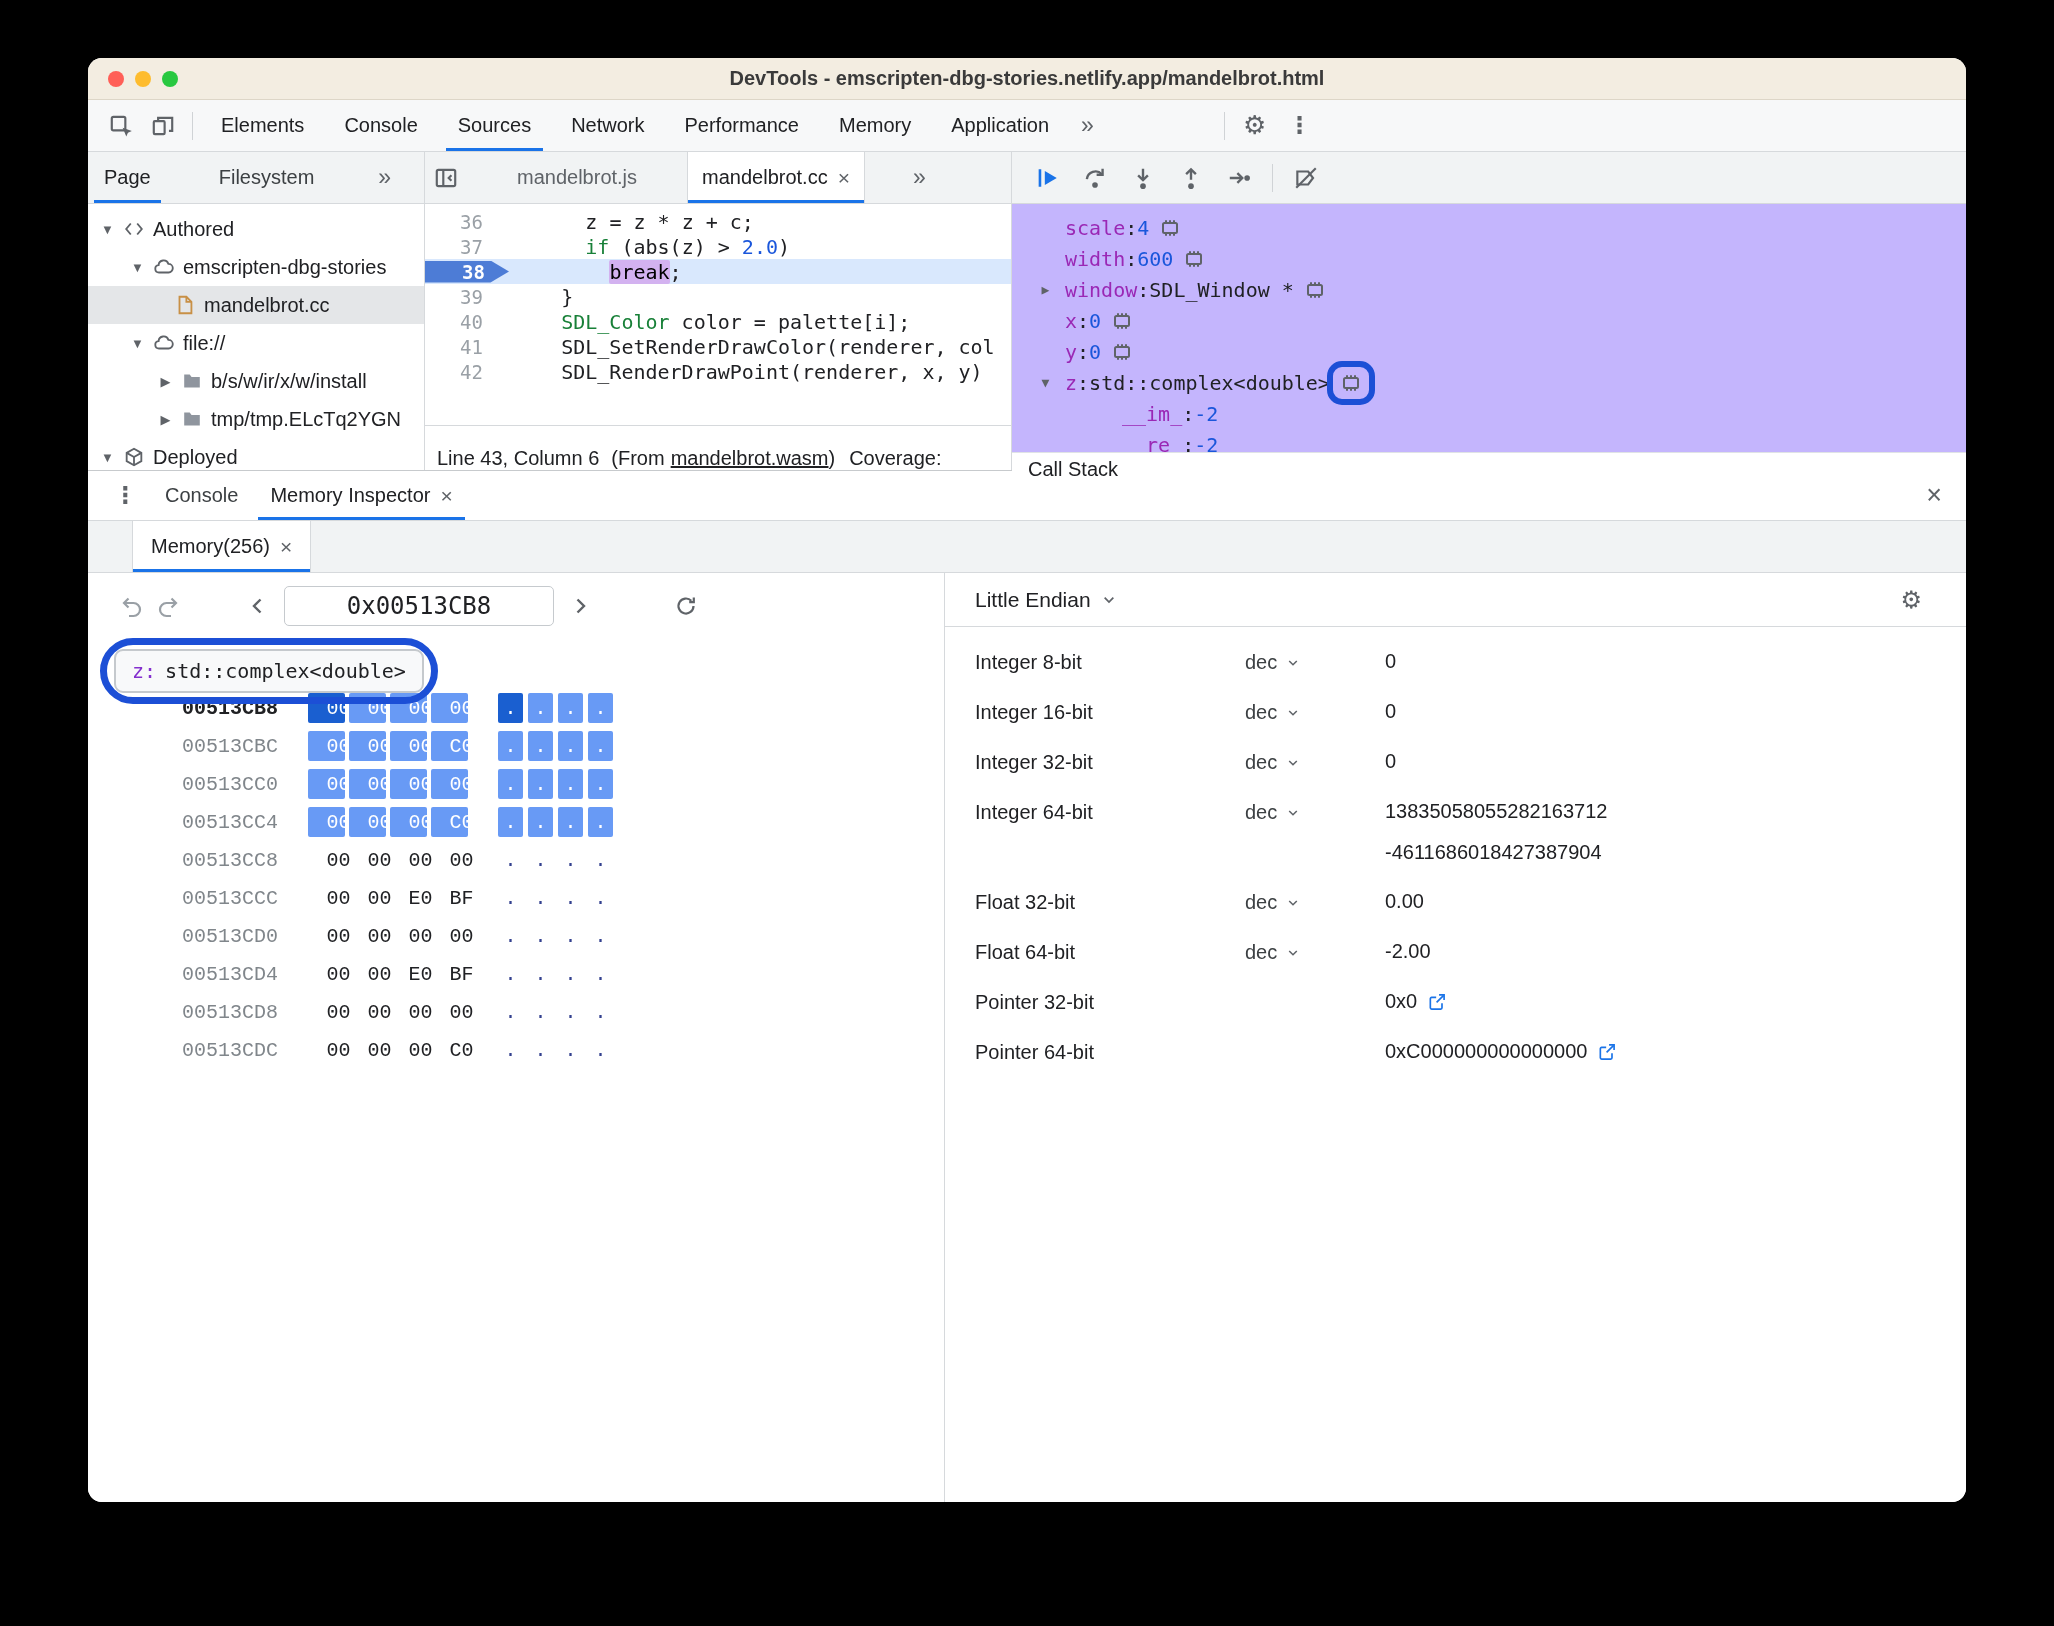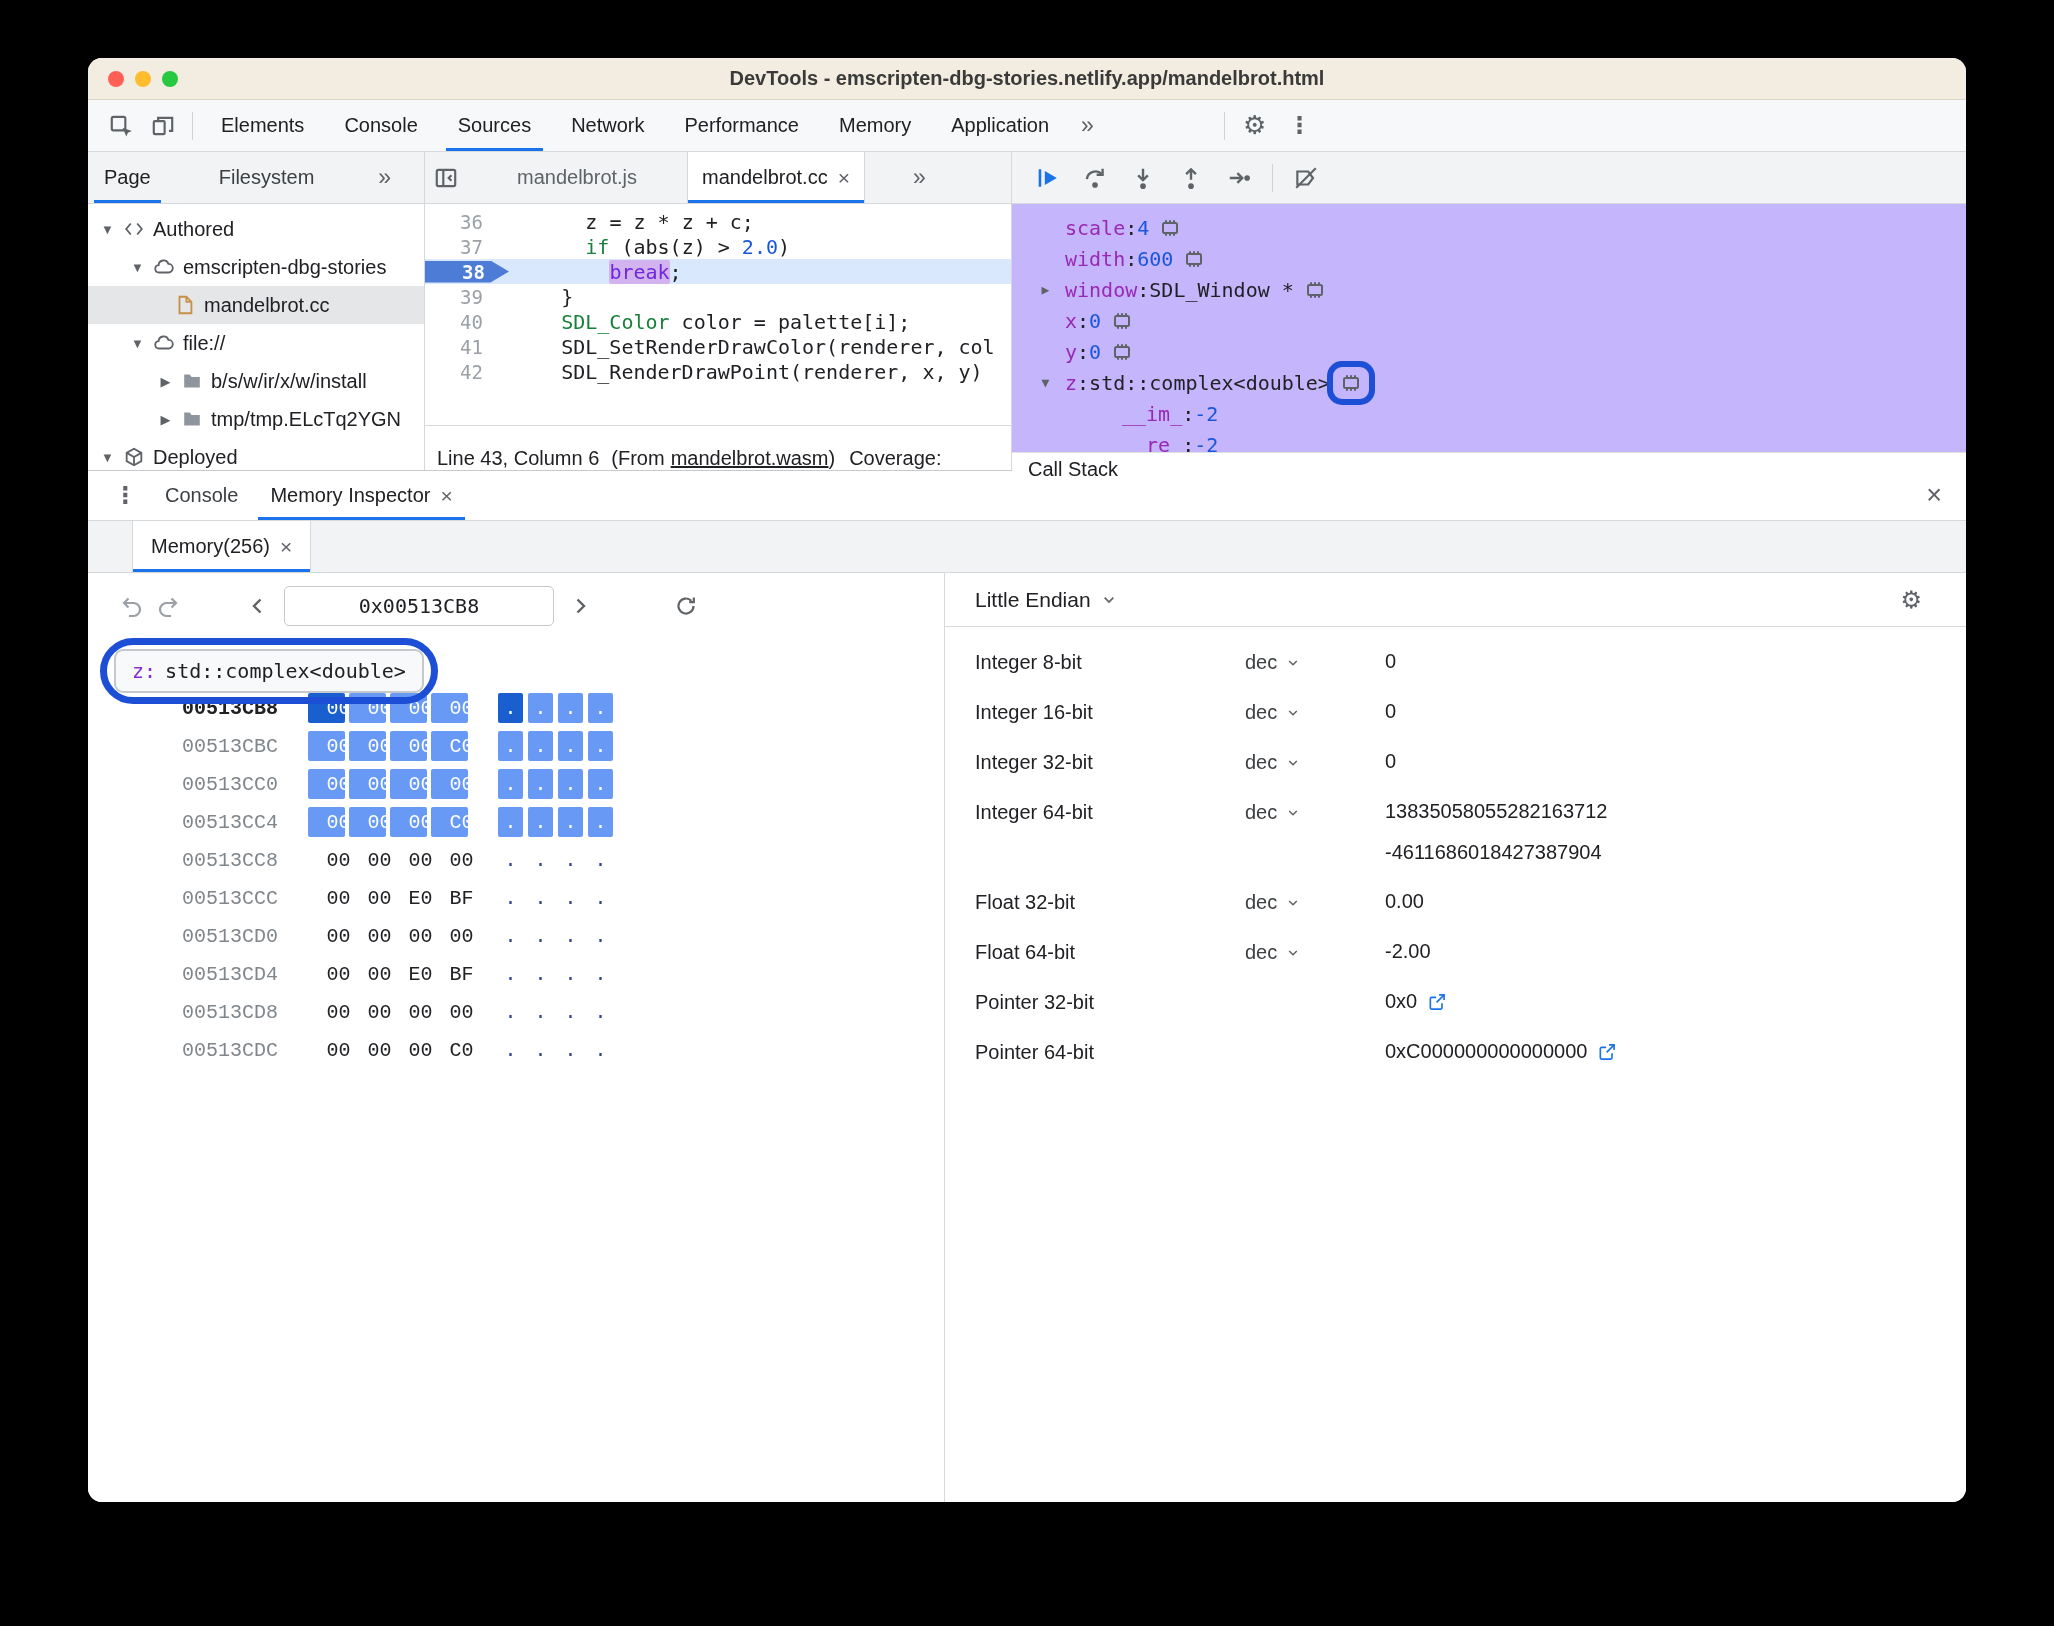--- a/index.html
+++ b/index.html
@@ -53,21 +53,21 @@
 
   .code-area { flex:1; overflow:hidden; font-family:"DejaVu Sans Mono","Liberation Mono",monospace; font-size:20px; padding-top:5px; }
   .code-row { display:flex; height:25px; align-items:center; }
   .code-row.paused { background:#d9e8fd; }
   .gutter { width:72px; flex-shrink:0; text-align:right; padding-right:14px; color:#9aa0a6; font-size:19px; }
   .code-row.paused .gutter { width:84px; margin-right:-12px; padding-right:24px; background:#4d7cd6; color:#fff; font-weight:bold;
       clip-path:polygon(0 0,78% 0,100% 50%,78% 100%,0 100%); }
   .line-text { white-space:pre; color:#202124; }
   .tok-kw,.tok-type { color:#188038; }
   .tok-num { color:#1a56db; }
-  .tok-paused { background:#d3b2f0; color:#6d28d9; border-radius:2px; }
+  .tok-paused { background:#d3b2f0; color:#000000; border-radius:2px; }
 
   .status-bar { height:45px; border-top:1px solid #d6d9dc; display:flex; align-items:flex-end; padding:0 12px; font-size:20px; color:#202124; white-space:nowrap; overflow:hidden; }
   .status-bar .seg { margin-right:6px; }
   .wasm-link { text-decoration:underline; color:#202124; }
 
   .debugger { flex:1; display:flex; flex-direction:column; background:#c4b5fd; position:relative; overflow:visible; }
   .dbg-strip { padding-left:12px; gap:2px; }
   .dbg-icon { width:46px; height:100%; display:flex; align-items:center; justify-content:center; }
   .dbg-icon svg { width:26px; height:26px; }
   .scope { flex:1; overflow:hidden; font-family:"DejaVu Sans Mono","Liberation Mono",monospace; font-size:20px; padding-top:8px; }
@@ -96,21 +96,21 @@
   .mem-tab::after { content:''; position:absolute; left:0; right:0; bottom:0; height:3px; background:#1a73e8; }
 
   .memory-body { flex:1; display:flex; min-height:0; }
   .mem-left { width:857px; border-right:1px solid #d6d9dc; padding:12px 0 0 26px; overflow:hidden; }
   .mem-toolbar { display:flex; align-items:center; height:42px; }
   .mt-icon { width:36px; height:36px; display:flex; align-items:center; justify-content:center; color:#5f6368; }
   .mt-icon svg { width:24px; height:24px; }
   .mt-icon.disabled { color:#9aa0a6; }
   .mt-prev { margin-left:54px; }
   .addr-input { width:270px; height:40px; border:1px solid #c6cace; border-radius:5px; text-align:center;
-      font-family:"DejaVu Sans Mono","Liberation Mono",monospace; font-size:20px; color:#202124; margin:0 8px; background:#fff; }
+      font-family:"DejaVu Sans Mono","Liberation Mono",monospace; font-size:24px; color:#202124; margin:0 8px; background:#fff; }
   .mt-refresh { margin-left:70px; }
 
   .tag-line { margin-top:22px; }
   .tag-wrap { position:relative; display:inline-block; }
   .tag { font-family:"DejaVu Sans Mono","Liberation Mono",monospace; font-size:20px; background:#f8f9fa; border:2px solid #c5c9cd;
          border-radius:9px; padding:8px 16px; display:inline-flex; gap:9px; }
   .tag-name { color:#8430ce; }
   .tag-type { color:#202124; }
   .tag-ring { position:absolute; left:-14px; right:-14px; top:-11px; bottom:-11px; border:7px solid #1c4fd6; border-radius:34px; pointer-events:none; }
 

